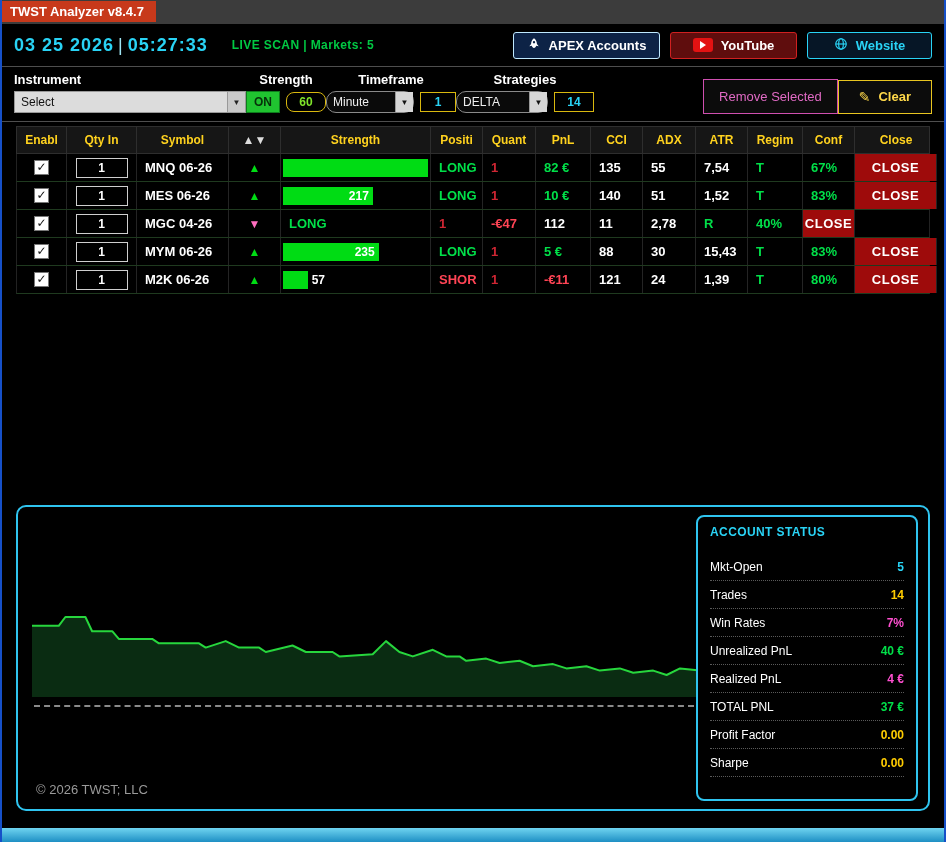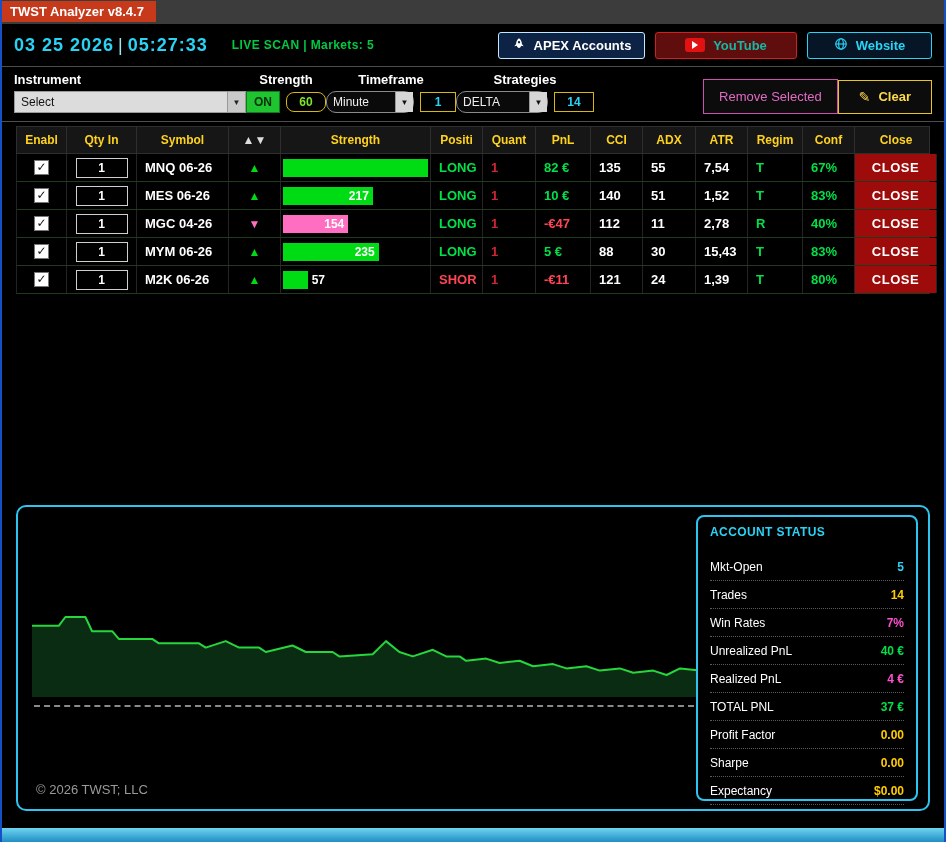--- a/index.html
+++ b/index.html
@@ -9,21 +9,21 @@
   .titlebar{height:24px;background:#3c3c3c;display:flex;align-items:flex-start;}
   .title-badge{background:#c7391b;color:#fff;font-size:13px;font-weight:bold;padding:0 12px 0 8px;height:21px;margin-top:1px;display:flex;align-items:center;}
 
   .header-row{height:42px;display:flex;align-items:center;padding:0 12px;gap:10px;}
   .datetime{color:#29d3f5;font-size:18px;font-weight:bold;letter-spacing:1px;display:flex;gap:4px;align-items:flex-end;}
   .datetime .sep{font-weight:normal;color:#9fe4f2;}
   .live-scan{color:#00c943;font-size:12px;font-weight:bold;margin-left:14px;letter-spacing:.4px;}
   .header-spacer{flex:1;}
   .hbtn{height:27px;display:flex;align-items:center;gap:8px;font-size:13px;font-weight:bold;border-radius:3px;padding:0 10px;cursor:pointer;justify-content:center;}
   .btn-apex{background:#0d2346;border:1px solid #bfe9ff;color:#fff;width:147px;}
-  .btn-youtube{background:#5f0d0d;border:1px solid #d02020;color:#14b8a6;width:142px;}
+  .btn-youtube{background:#5f0d0d;border:1px solid #d02020;color:#ffffff;width:127px;}
   .btn-website{background:#061626;border:1px solid #29d3f5;color:#29d3f5;width:125px;}
   .yt-ico{width:20px;height:14px;background:#e31212;border-radius:3px;display:flex;align-items:center;justify-content:center;}
   .yt-tri{width:0;height:0;border-left:6px solid #fff;border-top:4px solid transparent;border-bottom:4px solid transparent;}
 
   .controls-row{border-top:1px solid #4e4e4e;border-bottom:1px solid #4e4e4e;height:56px;display:flex;align-items:flex-start;padding:5px 12px 0 12px;}
   .cgroup{display:flex;flex-direction:column;gap:4px;}
   .clabel{color:#fff;font-size:13px;font-weight:bold;}
   .cgroup.centered .clabel{text-align:center;}
   .crow{display:flex;gap:6px;align-items:center;}
   .combo{display:flex;align-items:center;height:22px;border:1px solid #999;background:#dcdcdc;color:#111;font-size:12px;cursor:pointer;}
@@ -267,25 +267,20 @@
           </div>
           <div class="td c-qty">
             <input class="qtybox" value="1" style="">
           </div>
           <div class="td c-sym">
             <span>MGC 04-26</span>
           </div>
           <div class="td c-dir">
             <span class="tri" style="color:#ff6ec0">▼</span>
           </div>
-          <div class="td c-str">
-            <div class="bar" style="width:45%;background:#ff6ec0">
-              <span class="barnum in">154</span>
-            </div>
-          </div>
           <div class="td c-pos">
             <span style="color:#00e049">LONG</span>
           </div>
           <div class="td c-quant">
             <span style="color:#cf2633">1</span>
           </div>
           <div class="td c-pnl">
             <span style="color:#ff4455">-€47</span>
           </div>
           <div class="td c-cci">
@@ -436,22 +431,18 @@
             <span class="acc-value" style="color:#00e049">37 €</span>
           </div>
           <div class="acc-row">
             <span class="acc-label">Profit Factor</span>
             <span class="acc-value" style="color:#ffcc00">0.00</span>
           </div>
           <div class="acc-row">
             <span class="acc-label">Sharpe</span>
             <span class="acc-value" style="color:#ffcc00">0.00</span>
           </div>
-          <div class="acc-row">
-            <span class="acc-label">Expectancy</span>
-            <span class="acc-value" style="color:#ffcc00">$0.00</span>
-          </div>
         </div>
     </div>
   </div>
 
   <div class="bottom-strip"></div>
 </div>
 
 </body></html>

